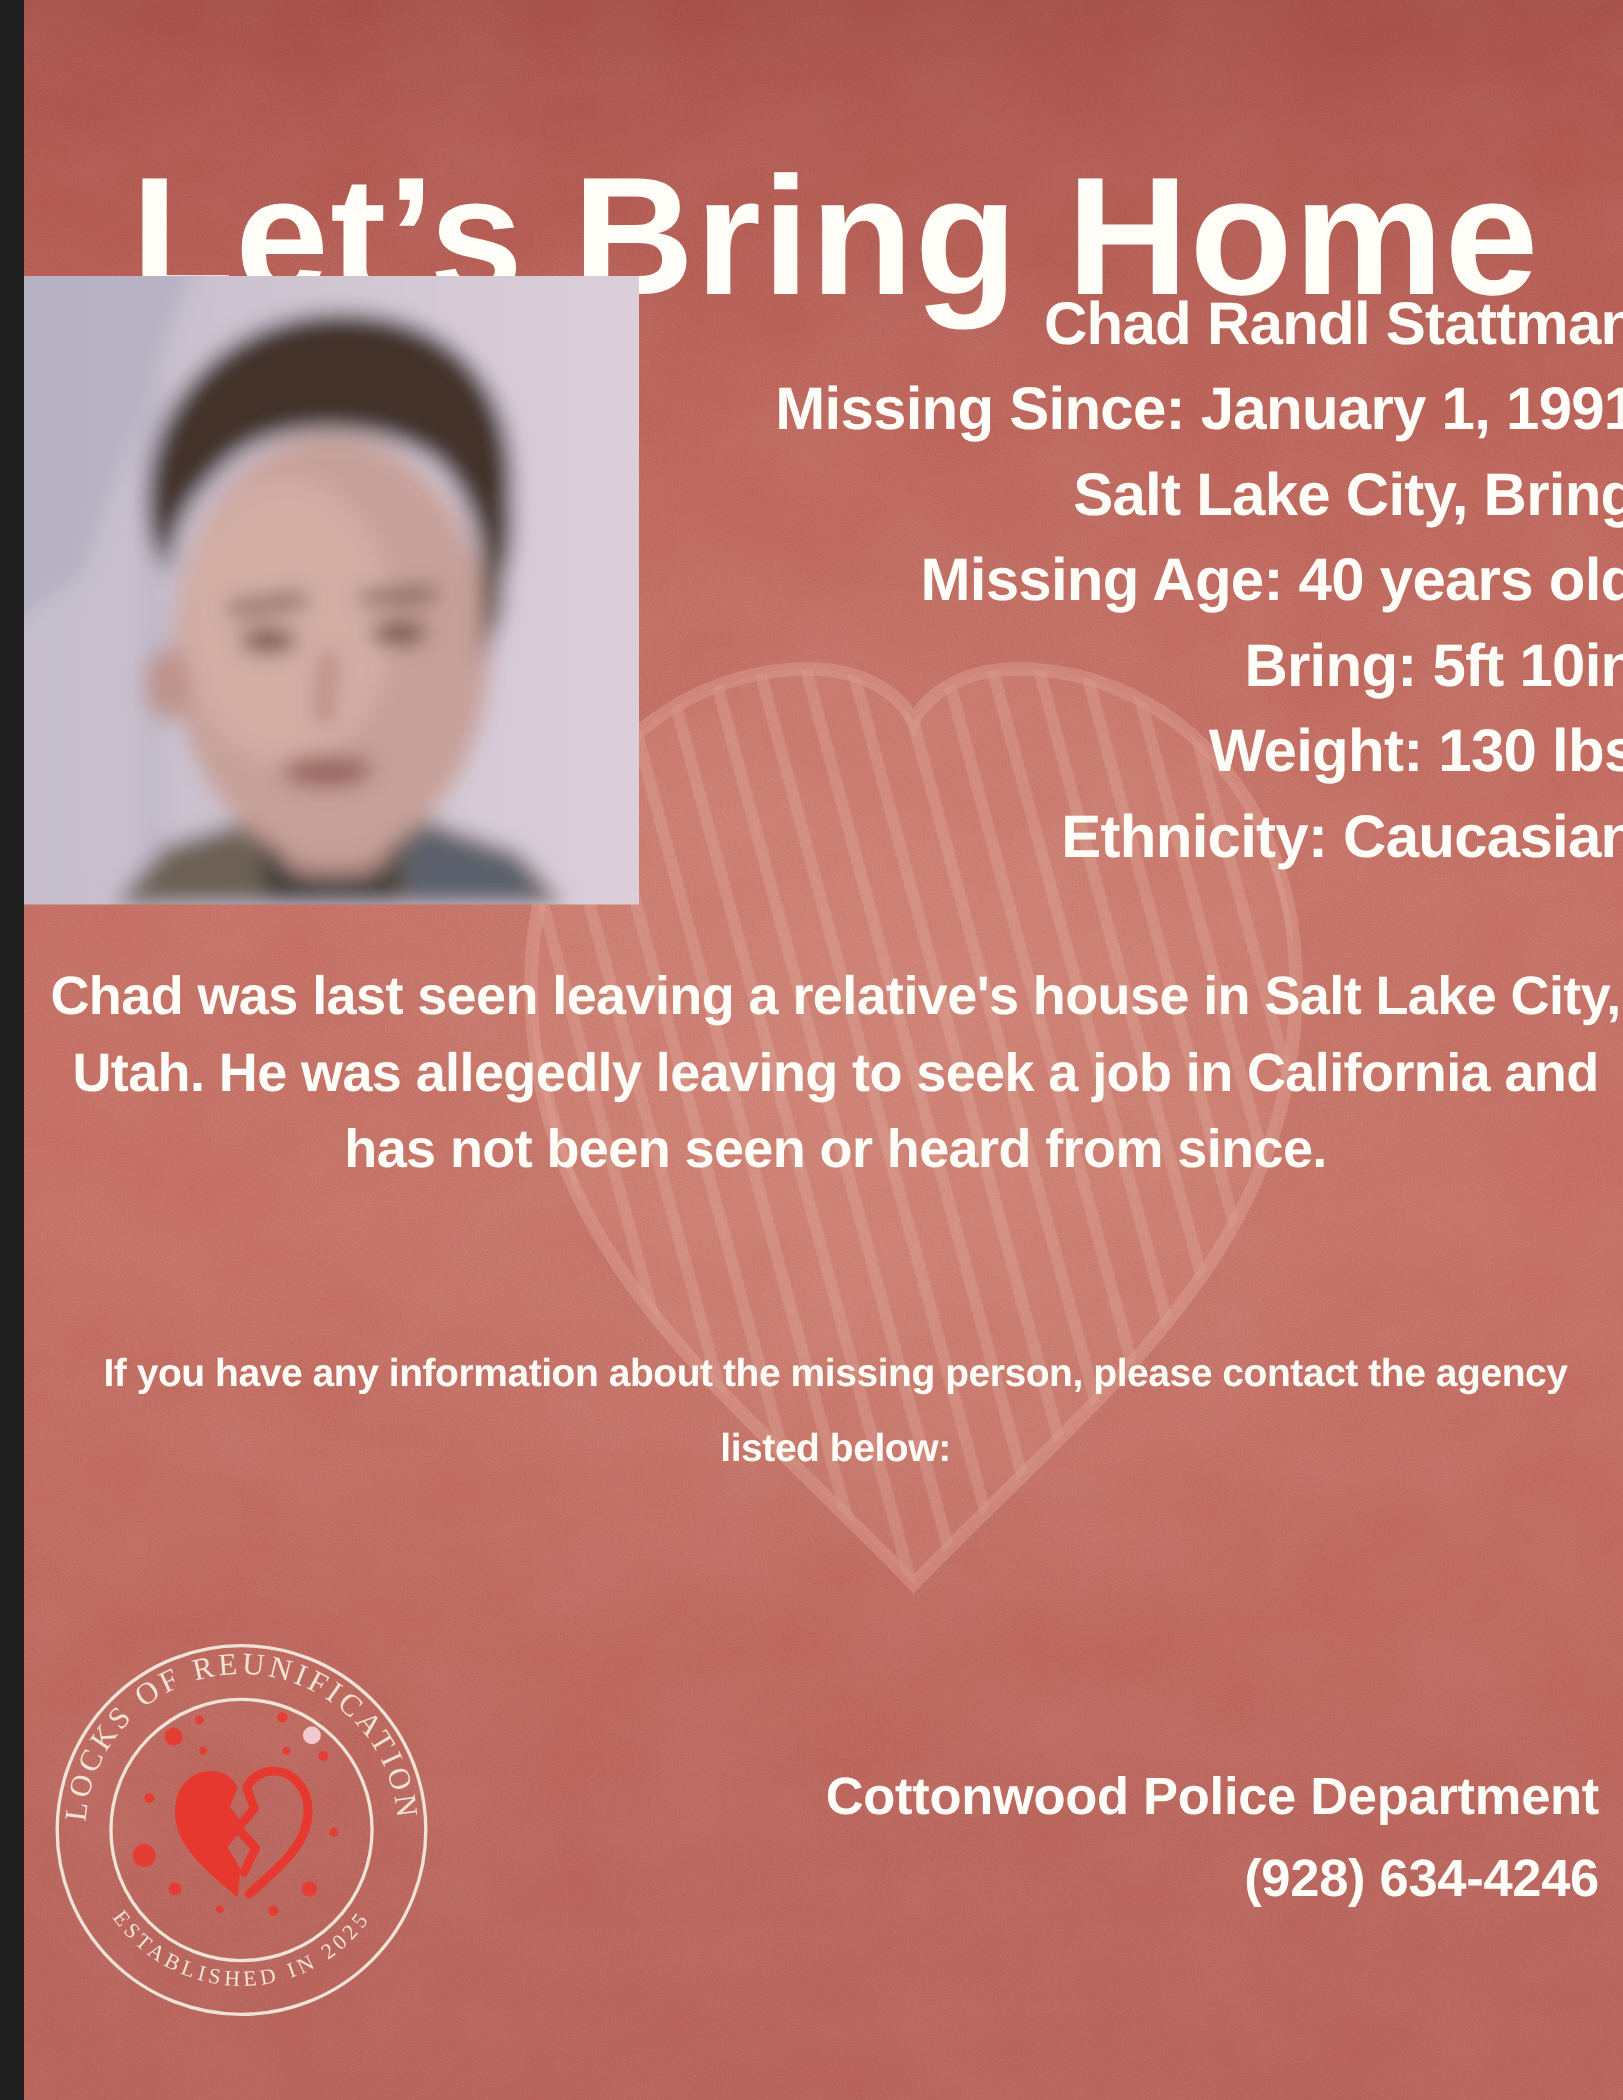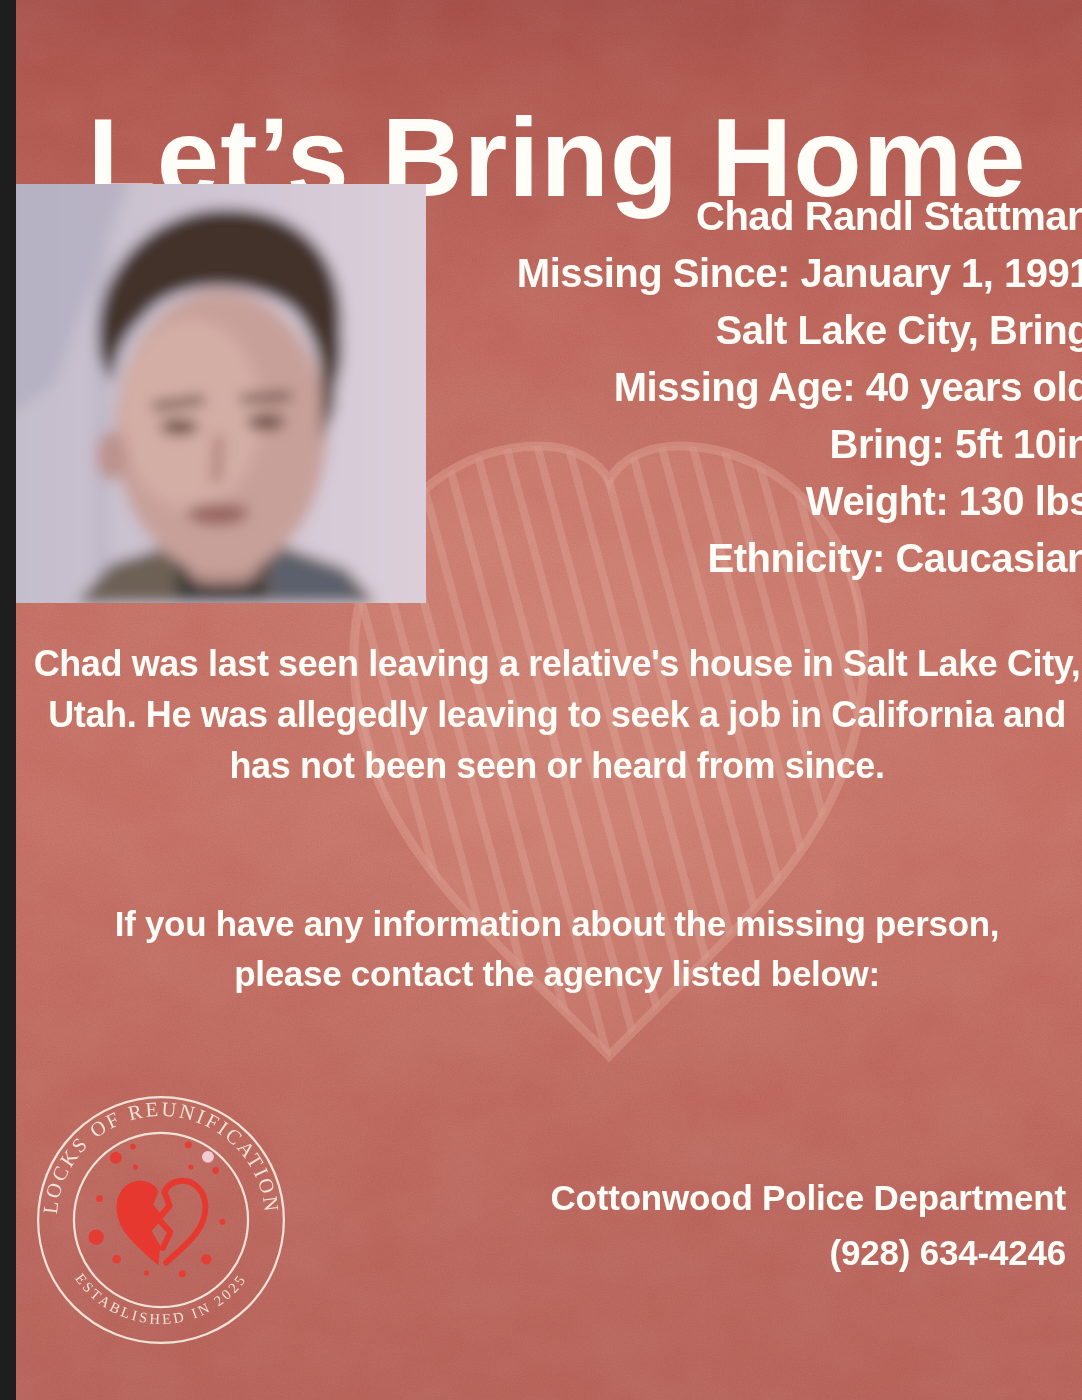--- a/index.html
+++ b/index.html
@@ -23,21 +23,21 @@
   .details {
     left:405px; top:188px; width:670px; text-align:right;
     font-size:40px; line-height:57px; letter-spacing:-0.5px;
   }
   .description {
     left:10px; top:602px; width:1062px; text-align:center;
     font-size:36px; line-height:51px; letter-spacing:-0.4px;
   }
   .contact-prompt {
     left:41px; top:864px; width:1000px; text-align:center;
-    font-size:35px; line-height:50px; letter-spacing:-0.3px;
+    font-size:26px; line-height:50px; letter-spacing:-0.3px;
   }
   .logo { left:17px; top:1092px; width:256px; height:256px; }
   .agency {
     left:0; top:1170px; width:1050px; text-align:right;
     font-size:35px; line-height:55px; letter-spacing:-0.2px;
   }
   .arc-text { font-family:"Liberation Serif", serif; font-weight:normal; fill:#f2e8dc; }
   .arc-top { font-size:24px; letter-spacing:3px; }
   .arc-bottom { font-size:17px; letter-spacing:3.4px; }
 </style>

